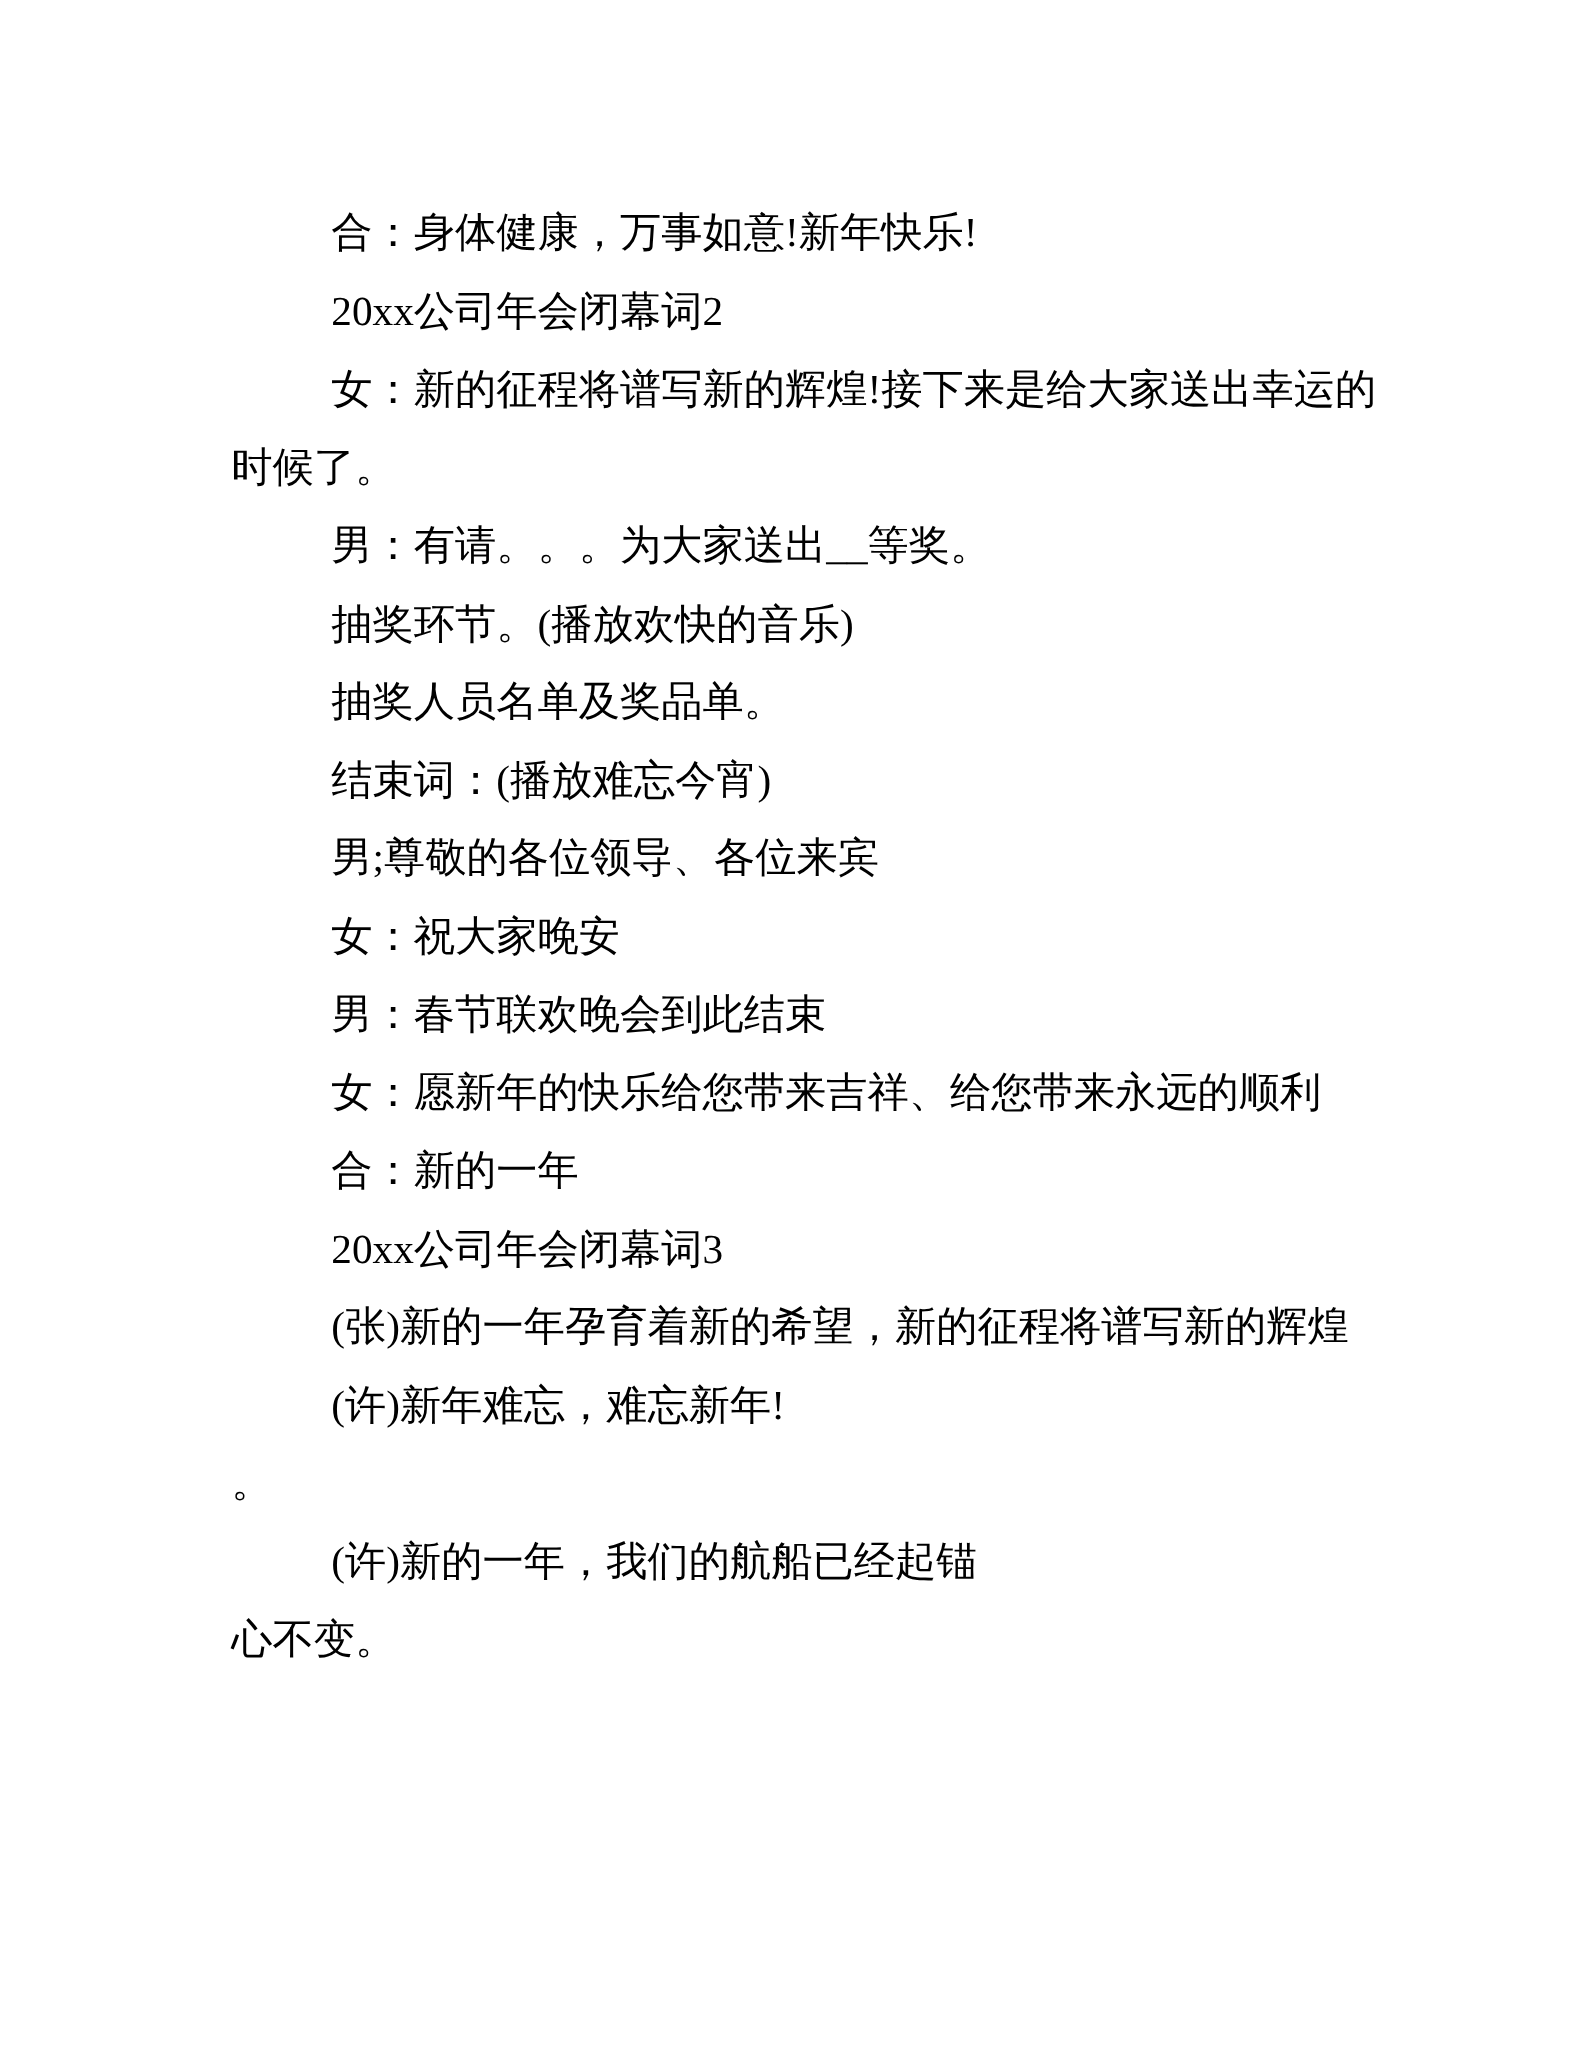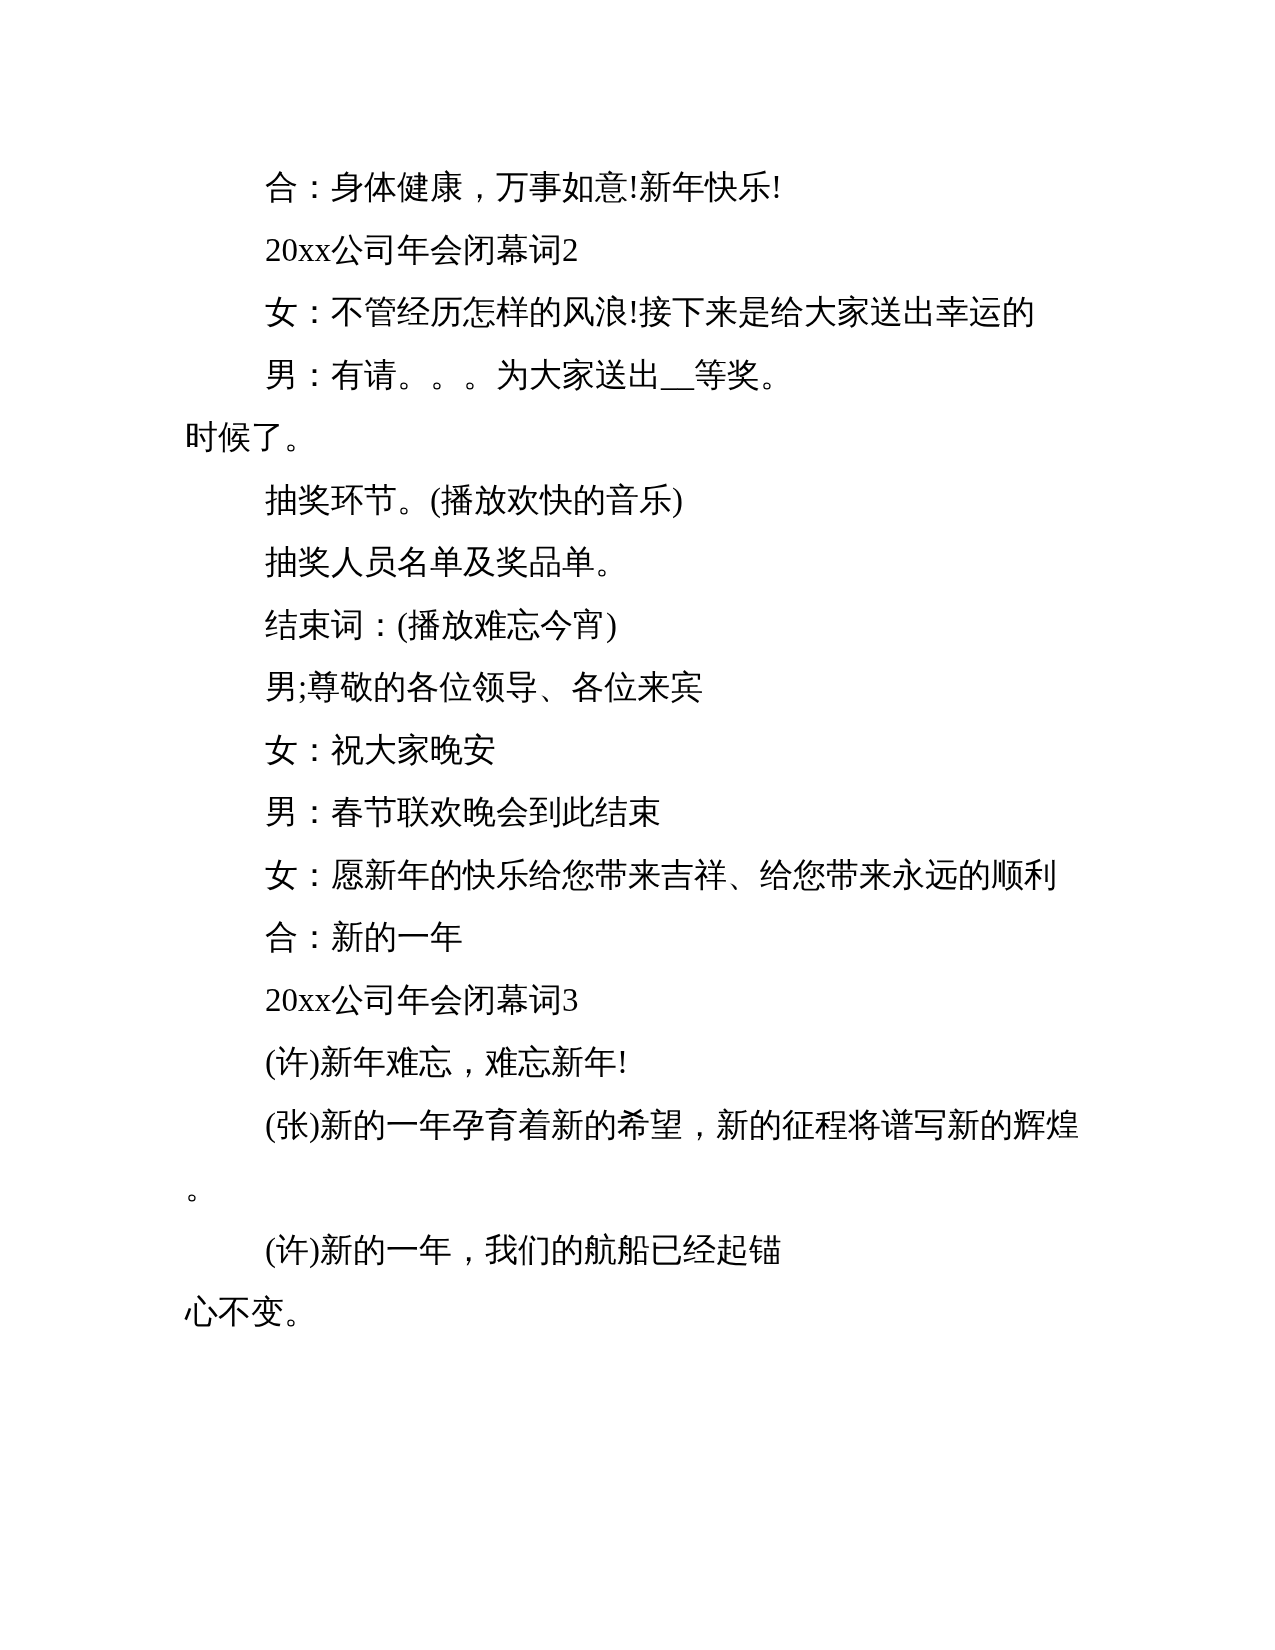--- a/index.html
+++ b/index.html
@@ -36,31 +36,31 @@
     text-indent: 80px;
   }
 </style>
 </head>
 <body>
 
 <div class="page" style="background: rgb(255, 255, 255); color: rgb(0, 0, 0);">
   <div class="content">
     <div class="line indent">合：身体健康，万事如意!新年快乐!</div>
     <div class="line indent">20xx公司年会闭幕词2</div>
-    <div class="line indent">女：不管经历怎样的风浪!接下来是给大家送出幸运的</div>
+    <div class="line indent">女：新的征程将谱写新的辉煌!接下来是给大家送出幸运的</div>
+    <div class="line">时候了。</div>
     <div class="line indent">男：有请。。。为大家送出__等奖。</div>
-    <div class="line">时候了。</div>
     <div class="line indent">抽奖环节。(播放欢快的音乐)</div>
     <div class="line indent">抽奖人员名单及奖品单。</div>
     <div class="line indent">结束词：(播放难忘今宵)</div>
     <div class="line indent">男;尊敬的各位领导、各位来宾</div>
     <div class="line indent">女：祝大家晚安</div>
     <div class="line indent">男：春节联欢晚会到此结束</div>
     <div class="line indent">女：愿新年的快乐给您带来吉祥、给您带来永远的顺利</div>
     <div class="line indent">合：新的一年</div>
     <div class="line indent">20xx公司年会闭幕词3</div>
+    <div class="line indent">(张)新的一年孕育着新的希望，新的征程将谱写新的辉煌</div>
     <div class="line indent">(许)新年难忘，难忘新年!</div>
-    <div class="line indent">(张)新的一年孕育着新的希望，新的征程将谱写新的辉煌</div>
     <div class="line">。</div>
     <div class="line indent">(许)新的一年，我们的航船已经起锚</div>
     <div class="line">心不变。</div>
   </div>
 </div>
 
 </body></html>

